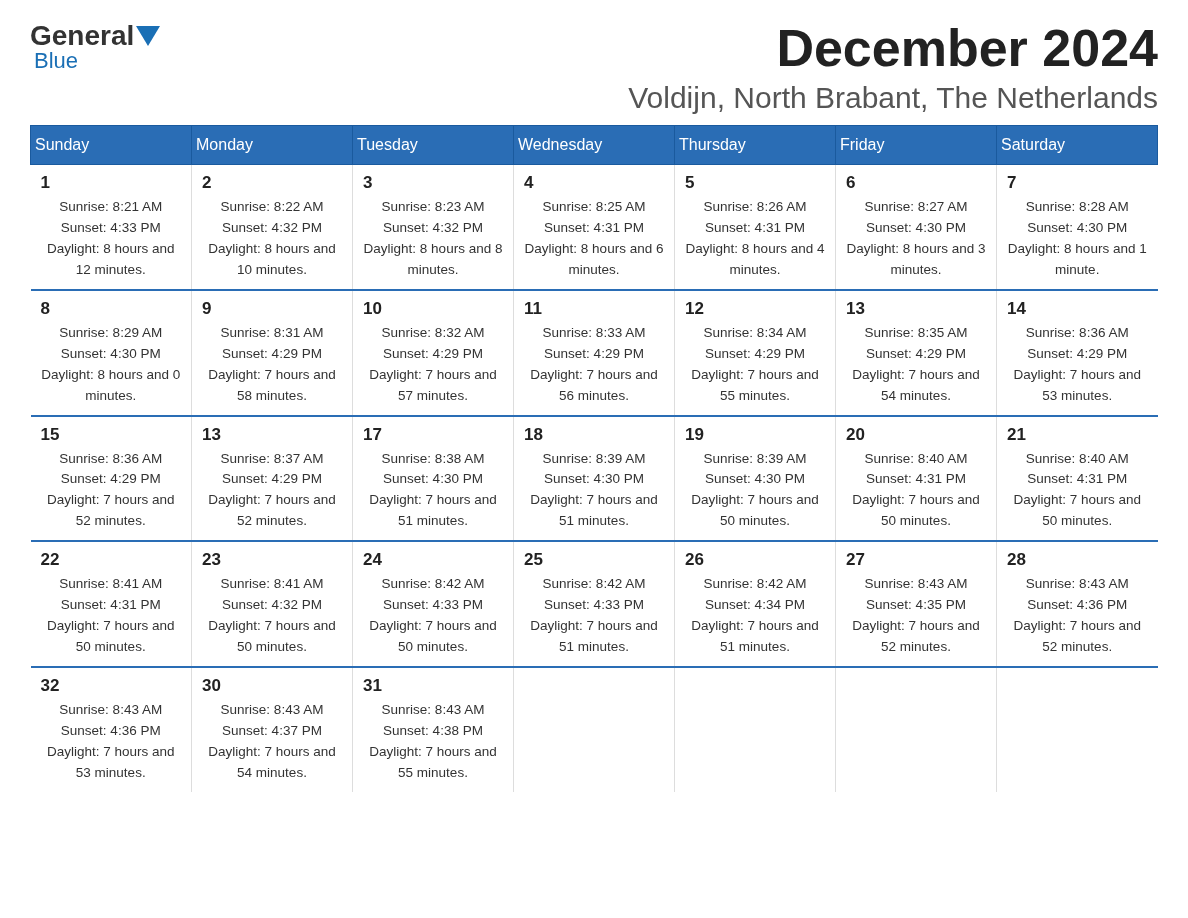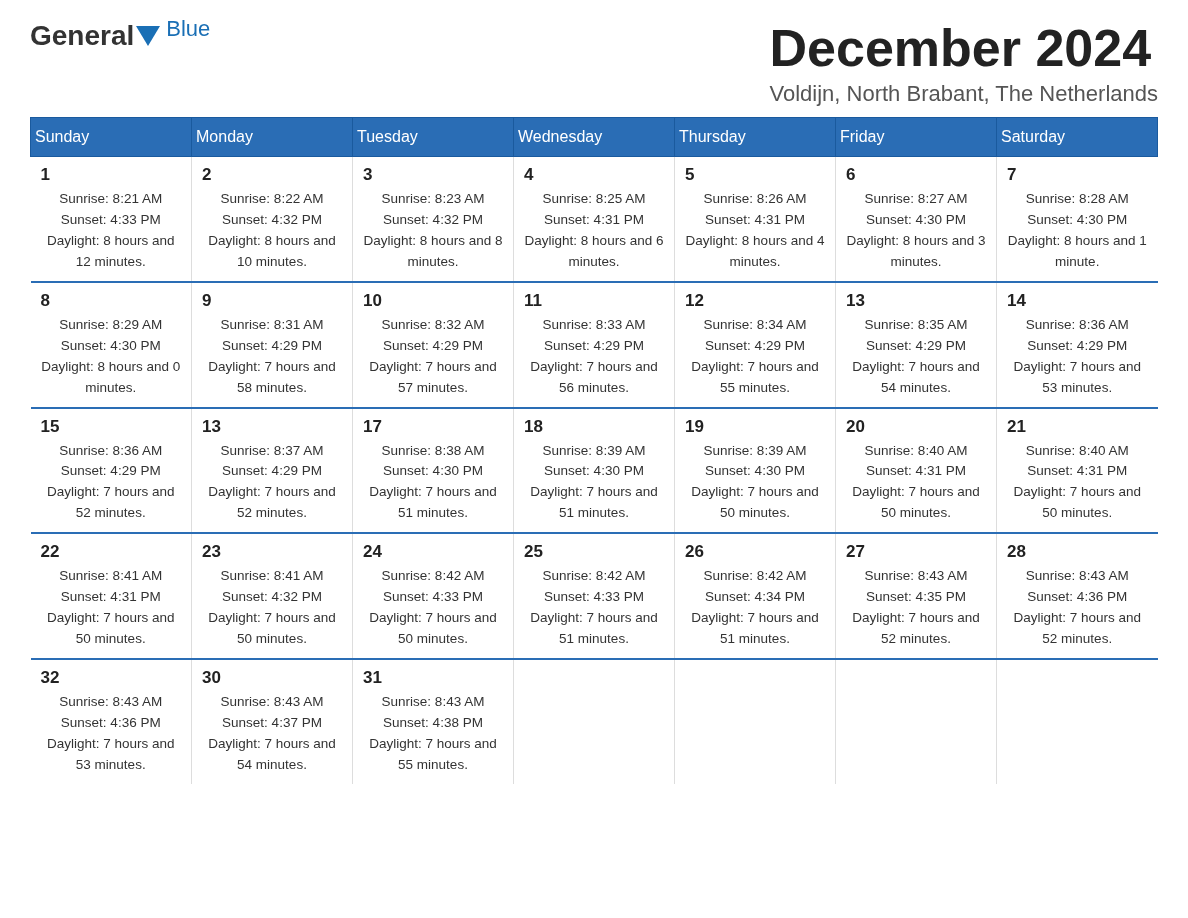--- a/index.html
+++ b/index.html
@@ -11,21 +11,21 @@
       padding: 20px 30px;
     }
     .header {
       display: flex;
       justify-content: space-between;
       align-items: flex-start;
       margin-bottom: 10px;
     }
     .logo {
       display: flex;
-      flex-direction: row;
+      flex-direction: column;
       align-items: flex-start;
     }
     .logo-text {
       display: flex;
       align-items: center;
       font-size: 28px;
       font-weight: bold;
       color: #333;
     }
     .logo-general { color: #333; }
@@ -41,30 +41,30 @@
       vertical-align: middle;
     }
     .logo-subtitle {
       color: #1a6fb5;
       font-size: 22px;
       font-weight: normal;
       margin-top: -4px;
       padding-left: 4px;
     }
     .title-block {
-      text-align: left;
+      text-align: right;
     }
     .page-title {
       font-size: 52px;
       font-weight: bold;
       color: #222;
       line-height: 1.1;
     }
     .subtitle {
-      font-size: 22px;
+      font-size: 30px;
       color: #555;
       margin-top: 4px;
     }
     table {
       width: 100%;
       border-collapse: collapse;
       margin-top: 10px;
     }
     thead tr {
       background-color: #2a6db5;

